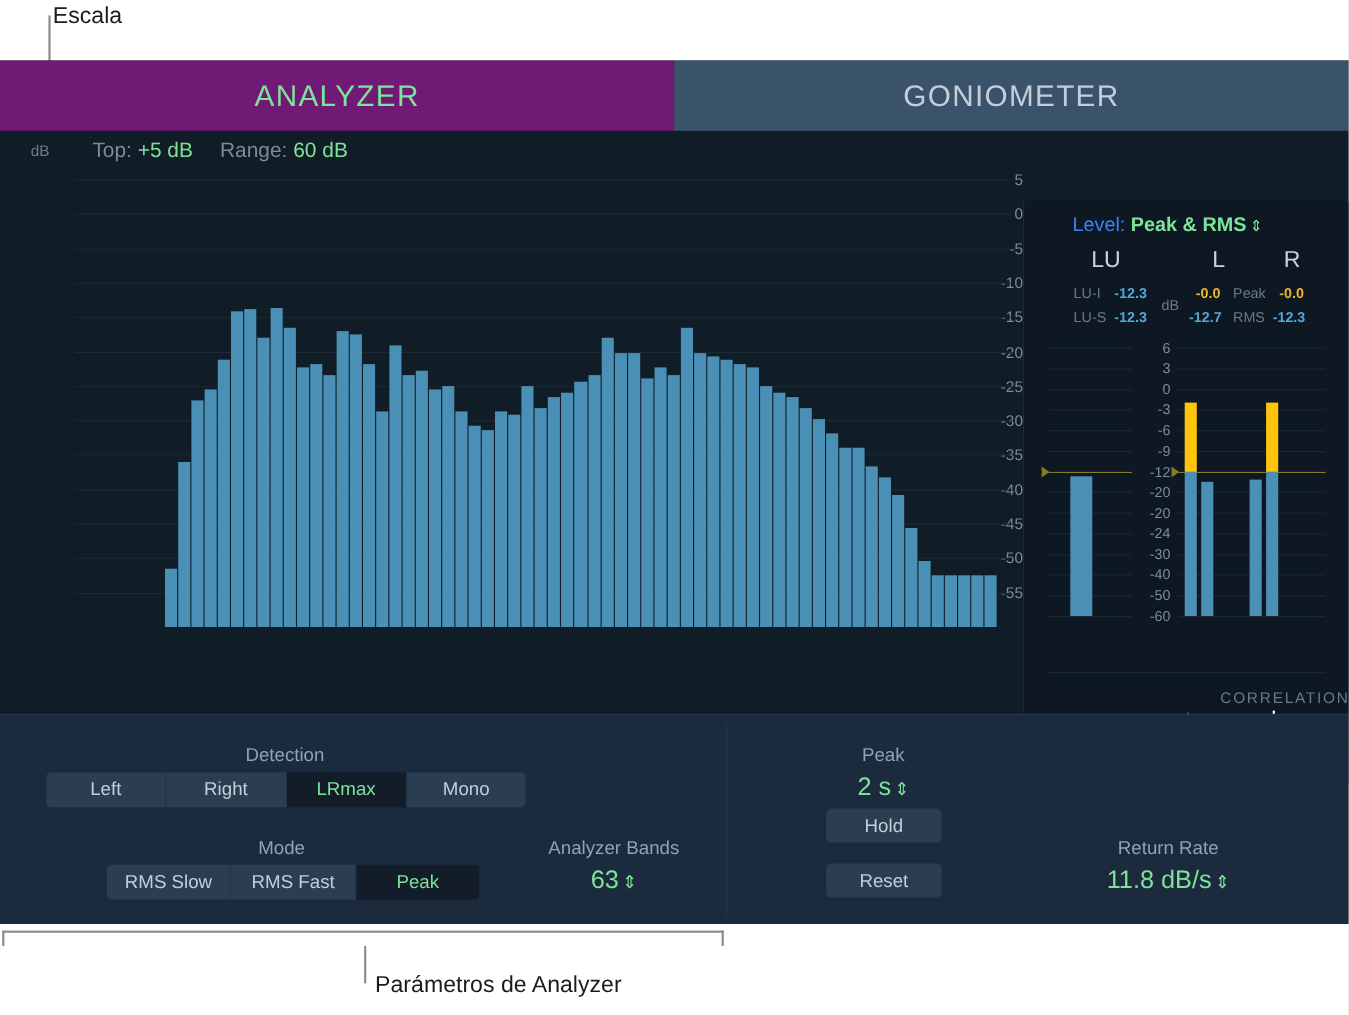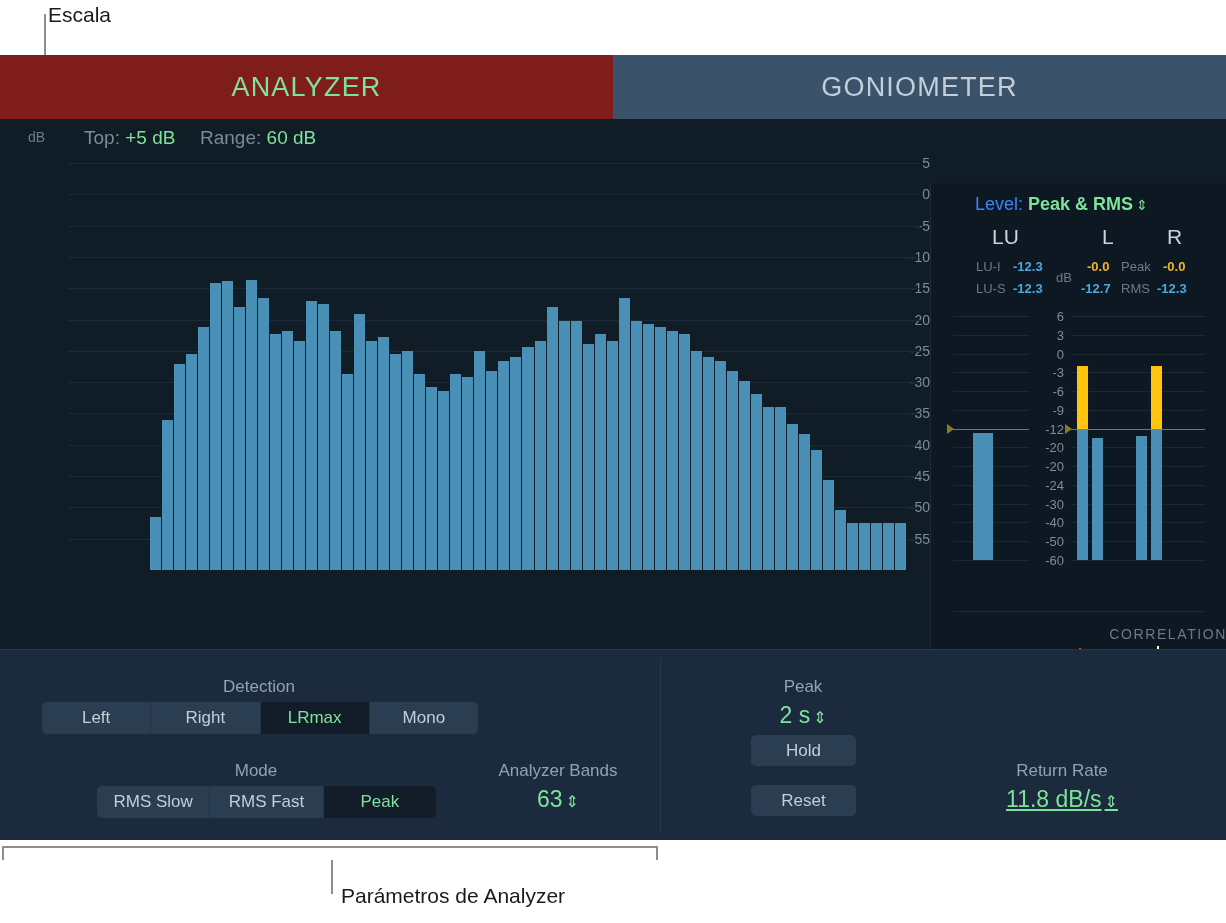--- a/index.html
+++ b/index.html
@@ -24,21 +24,21 @@
     background:#101c26;
   }
 
   
   #tabbar{ position:absolute; left:0; top:0; width:1226px; height:64px; display:flex; }
   .tab{
     flex:1; display:flex; align-items:center; justify-content:center;
     font-size:27px; letter-spacing:1.2px;
     cursor:default; user-select:none;
   }
-  .tab.active{ background:#7f1d1d; color:#7ee39a; }
+  .tab.active{ background:#701a75; color:#7ee39a; }
   .tab.inactive{ background:#3a536b; color:#c3ced8; }
 
   
   #display{
     position:absolute; left:0; top:64px; width:1226px; height:530px;
     background:#101c26;
   }
   #specarea{ position:absolute; left:0; top:0; width:930px; height:530px; }
 
   .axis-dB-head{
@@ -406,21 +406,21 @@
 
       <div class="fieldlabel" style="left:803px; top:27px;">Peak</div>
       <div class="fieldvalue" style="left:803px; top:52px;">
         <span>2 s</span><span class="stepper">⇕</span>
       </div>
 
       <div class="btn" style="left:751px; top:85px; width:105px; height:31px;">Hold</div>
       <div class="btn" style="left:751px; top:135px; width:105px; height:31px;">Reset</div>
 
       <div class="fieldlabel" style="left:1062px; top:111px;">Return Rate</div>
-      <div class="fieldvalue" style="left:1062px; top:136px;text-decoration:underline;">
+      <div class="fieldvalue" style="left:1062px; top:136px;">
         <span>11.8 dB/s</span><span class="stepper">⇕</span>
       </div>
     </div>
   </div>
 
   <div id="bracket">
     <div class="htop"></div>
     <div class="vl"></div>
     <div class="vr"></div>
   </div>

